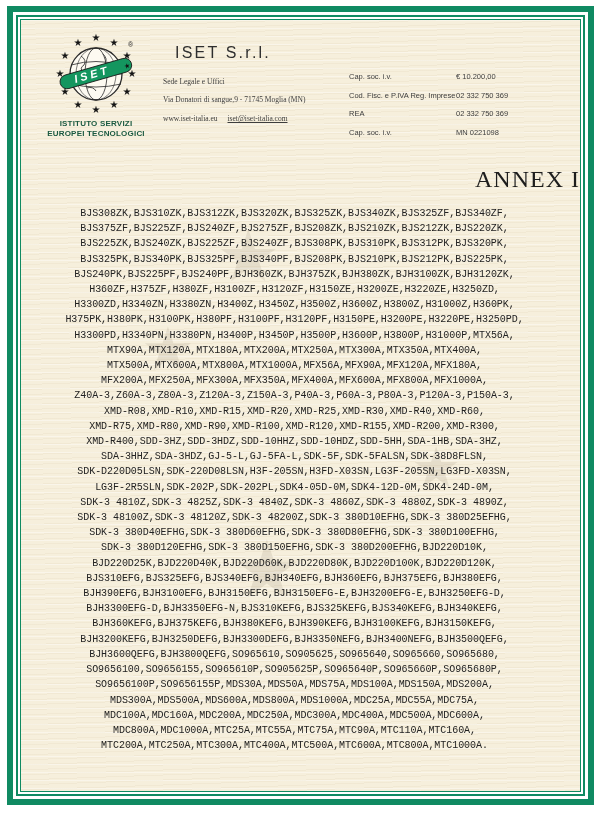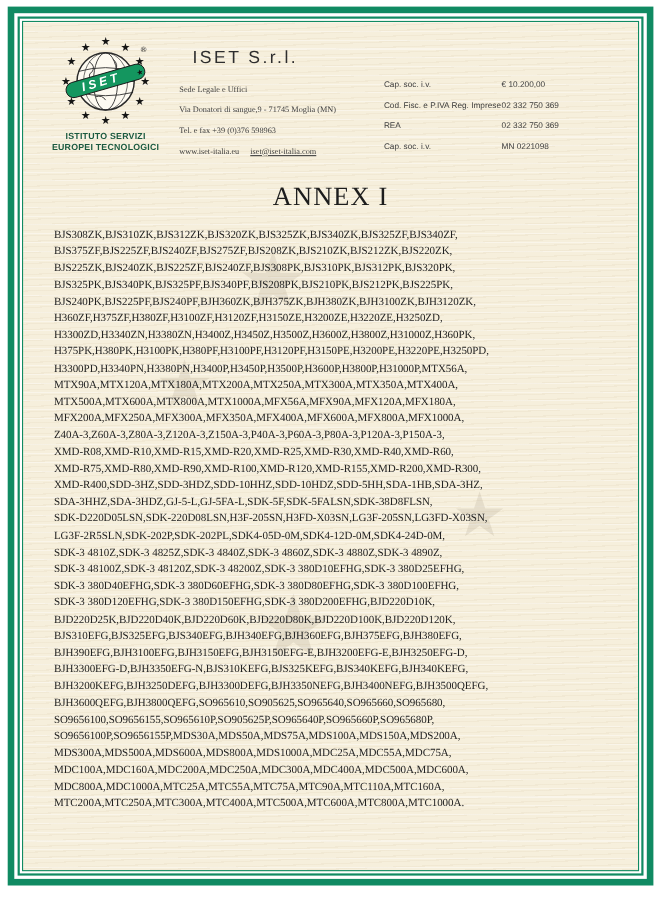--- a/index.html
+++ b/index.html
@@ -30,25 +30,25 @@
   .company{position:absolute;left:154px;top:24px;font-size:16px;letter-spacing:2.2px;
     color:#2e2e2e;z-index:2;}
   .contact{position:absolute;left:142px;top:52px;font-size:7.5px;color:#3d3d3d;z-index:2;font-family:Liberation Serif, serif;}
   .c-row{height:18.6px;display:flex;align-items:center;white-space:nowrap;}
   .email{text-decoration:underline;margin-left:10px;color:#3d3d3d;}
   .registry{position:absolute;left:328px;top:52px;font-size:7.5px;color:#3d3d3d;z-index:2;}
   .r-row{height:18.6px;display:flex;align-items:flex-start;white-space:nowrap;}
   .r-label{width:107px;}
   .r-value{}
   
-  .annex-title{position:absolute;left:0;right:0;top:146px;text-align:center;
+  .annex-title{position:absolute;left:0;right:0;top:146px;text-align:right;
     font-family:"Liberation Serif",serif;font-size:24px;letter-spacing:1px;
     color:#1d1d1d;z-index:2;}
-  .code-list{position:absolute;left:28px;right:40px;top:186px;
-    font-family:Liberation Serif, serif;font-size:10px;line-height:15.2px;
+  .code-list{position:absolute;left:28px;right:40px;top:186px;text-align:center;
+    font-family:Liberation Mono, monospace;font-size:10px;line-height:15.2px;
     letter-spacing:-0.05px;color:#222;z-index:1;}
 </style>
 </head>
 <body>
 
 <div class="sheet">
  <div class="frame2">
   <div class="frame3">
 
     <span class="wm" style="left:195px;top:200px;font-size:72px;"></span>
@@ -98,21 +98,20 @@
 
     <div class="company">ISET S.r.l.</div>
 
     <div class="contact">
       <div>
 
           <div class="c-row">Sede Legale e Uffici</div>
 
           <div class="c-row">Via Donatori di sangue,9 - 71745 Moglia (MN)</div>
 
-          <div class="c-row">Tel. e fax +39 (0)376 598963</div>
         </div>
       <div class="c-row">
         <span>www.iset-italia.eu</span>
         <span class="email">iset@iset-italia.com</span>
       </div>
     </div>
 
     <div class="registry">
 
         <div class="r-row">
@@ -187,20 +186,21 @@
         <div>SDK-3 380D120EFHG,SDK-3 380D150EFHG,SDK-3 380D200EFHG,BJD220D10K,</div>
 
         <div>BJD220D25K,BJD220D40K,BJD220D60K,BJD220D80K,BJD220D100K,BJD220D120K,</div>
 
         <div>BJS310EFG,BJS325EFG,BJS340EFG,BJH340EFG,BJH360EFG,BJH375EFG,BJH380EFG,</div>
 
         <div>BJH390EFG,BJH3100EFG,BJH3150EFG,BJH3150EFG-E,BJH3200EFG-E,BJH3250EFG-D,</div>
 
         <div>BJH3300EFG-D,BJH3350EFG-N,BJS310KEFG,BJS325KEFG,BJS340KEFG,BJH340KEFG,</div>
 
+        <div>BJH360KEFG,BJH375KEFG,BJH380KEFG,BJH390KEFG,BJH3100KEFG,BJH3150KEFG,</div>
 
         <div>BJH3200KEFG,BJH3250DEFG,BJH3300DEFG,BJH3350NEFG,BJH3400NEFG,BJH3500QEFG,</div>
 
         <div>BJH3600QEFG,BJH3800QEFG,SO965610,SO905625,SO965640,SO965660,SO965680,</div>
 
         <div>SO9656100,SO9656155,SO965610P,SO905625P,SO965640P,SO965660P,SO965680P,</div>
 
         <div>SO9656100P,SO9656155P,MDS30A,MDS50A,MDS75A,MDS100A,MDS150A,MDS200A,</div>
 
         <div>MDS300A,MDS500A,MDS600A,MDS800A,MDS1000A,MDC25A,MDC55A,MDC75A,</div>

